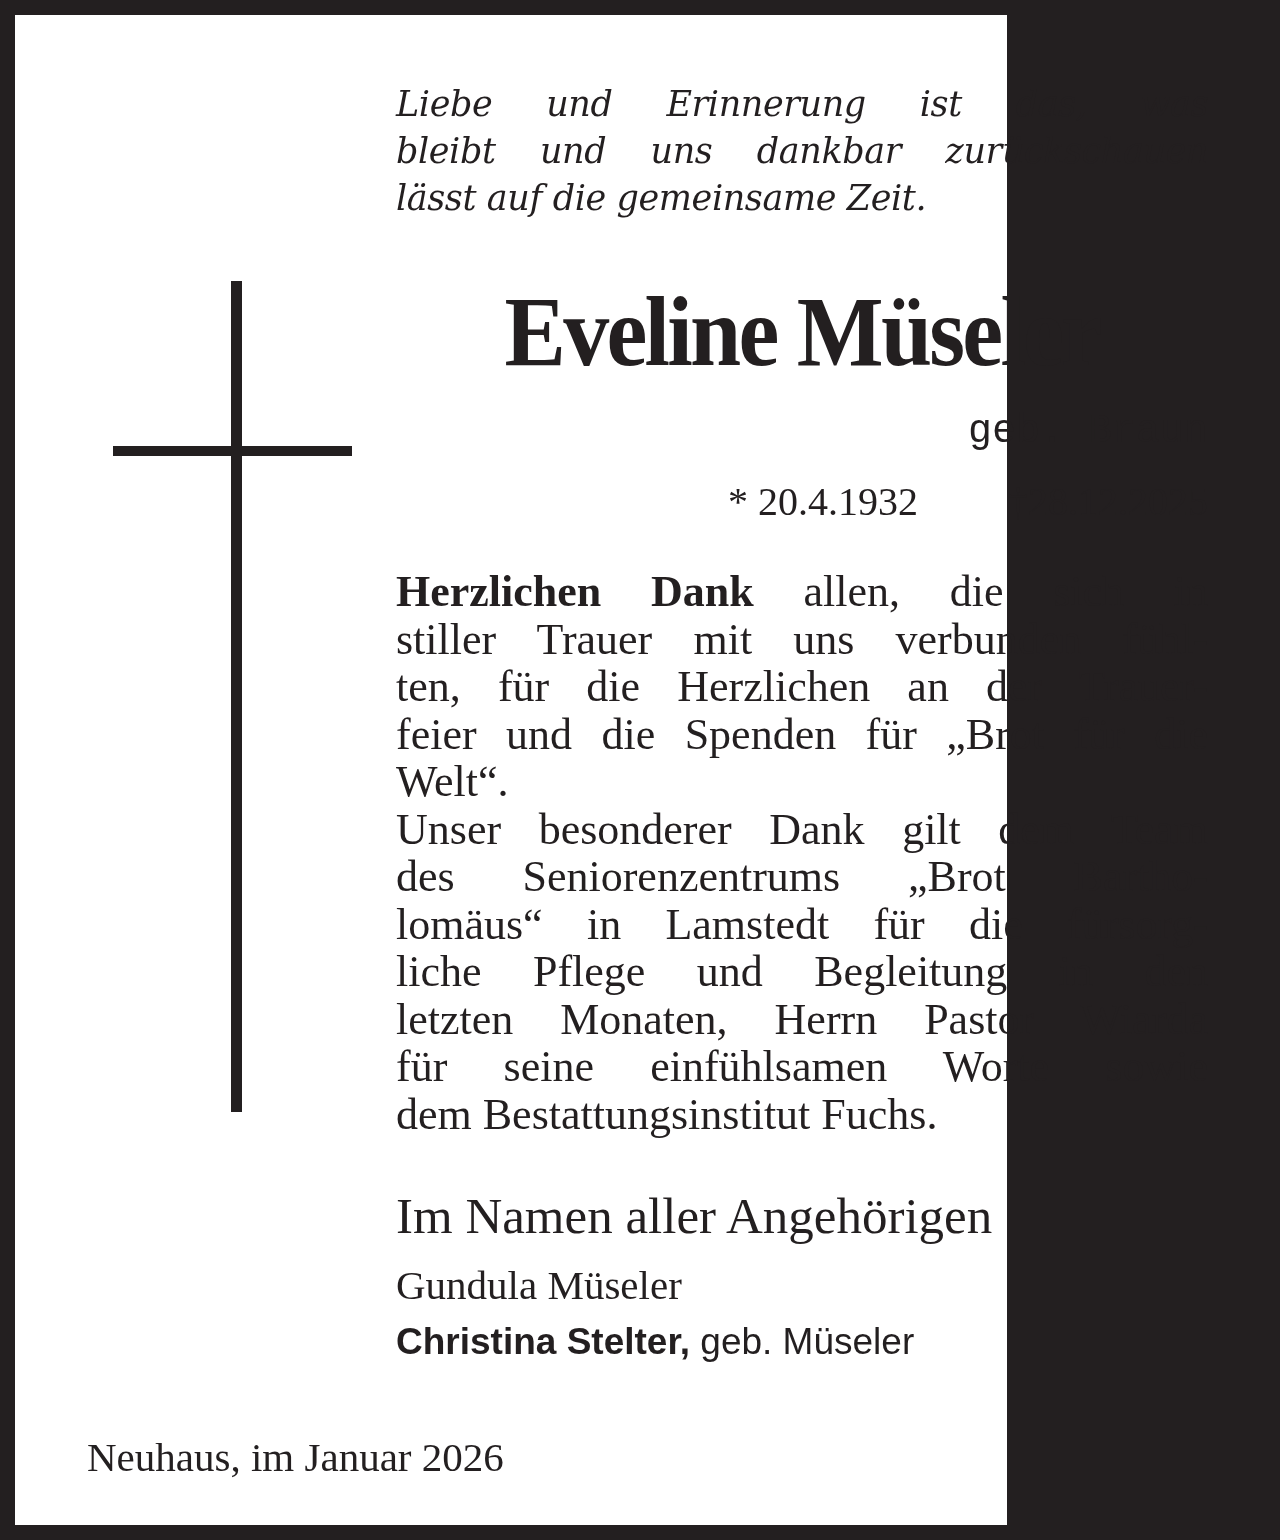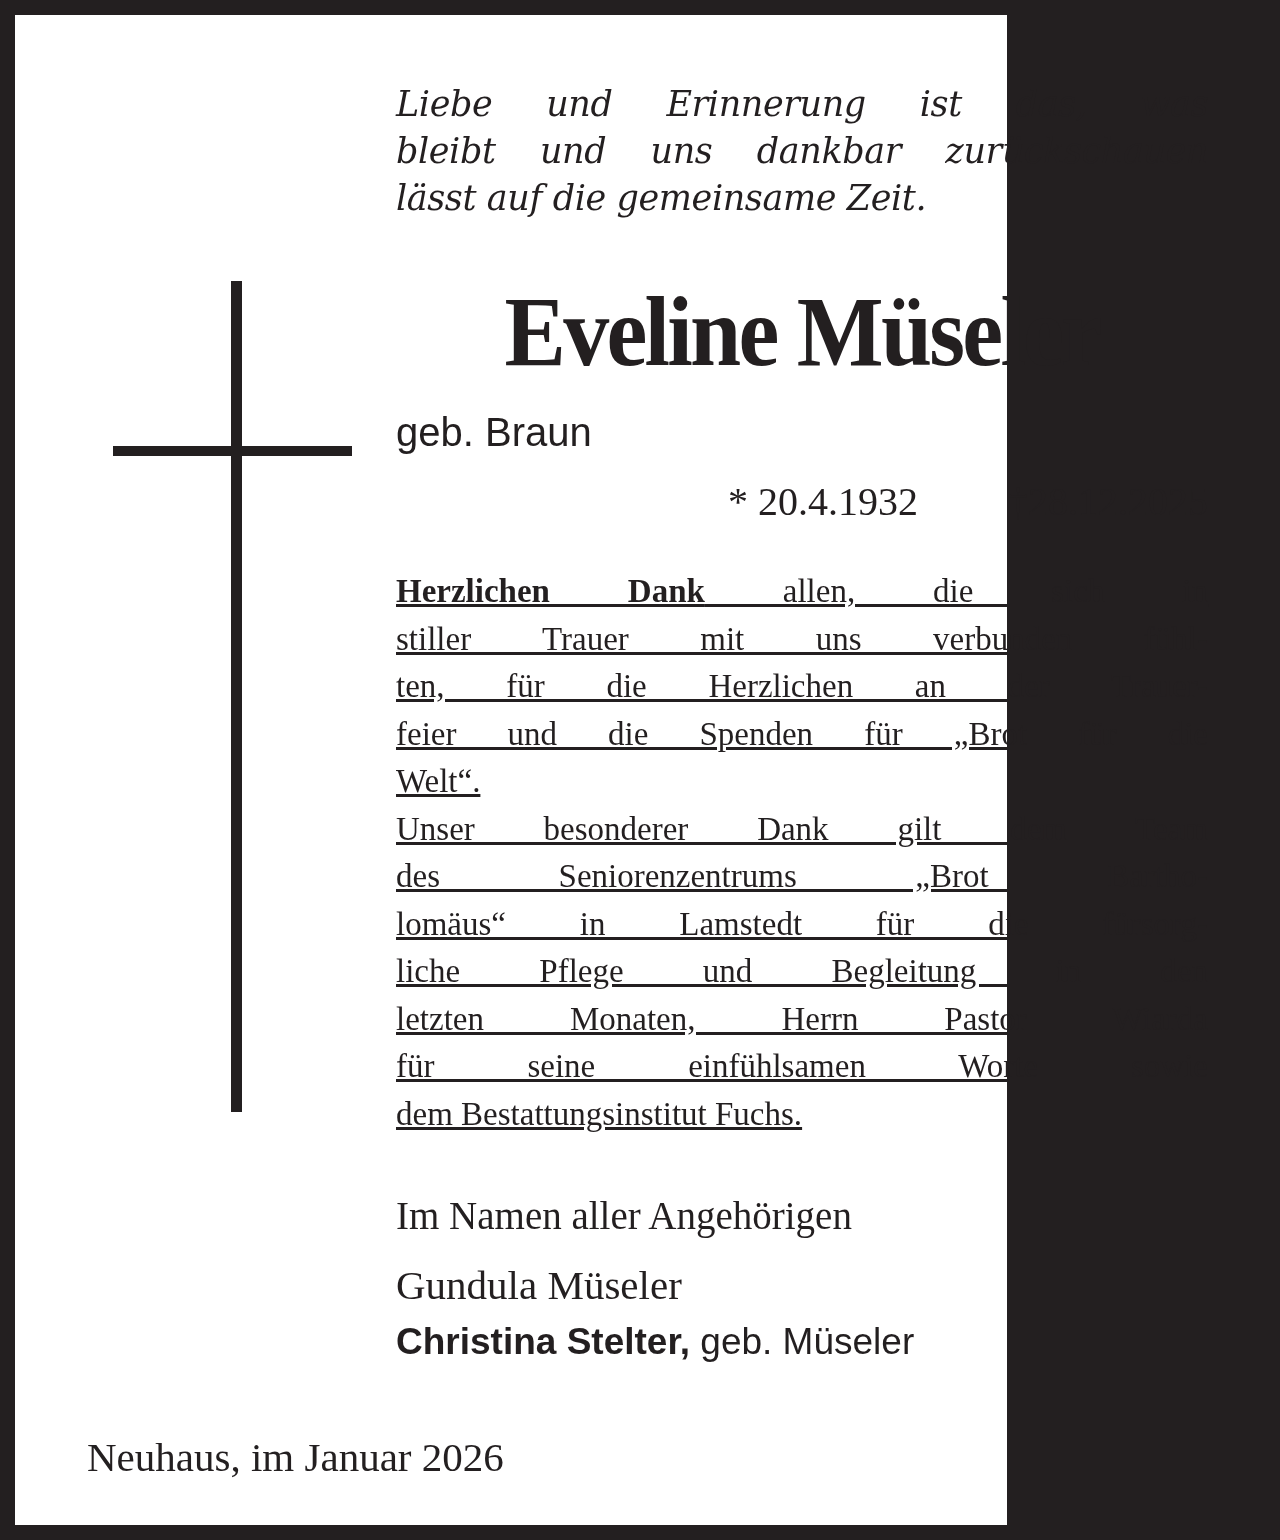--- a/index.html
+++ b/index.html
@@ -55,54 +55,53 @@
     font-weight: bold;
     font-size: 100px;
     line-height: 110px;
     letter-spacing: -3px;
     transform: scaleX(0.92);
   }
   .maiden {
     position: absolute;
     left: 381px; width: 812px;
     top: 392px;
-    text-align: left;
-    font-family: Liberation Sans, sans-serif;
+    text-align: right;
+    font-family: Liberation Mono, monospace;
     font-size: 40px;
     line-height: 50px;
   }
   .dates {
     position: absolute;
     left: 381px; width: 812px;
     top: 462px;
     text-align: right;
     font-family: "Liberation Serif", serif;
     font-size: 40px;
     line-height: 50px;
     word-spacing: 0;
   }
   .dates .gap { display: inline-block; width: 90px; }
   .body-text {
     position: absolute;
     left: 381px; width: 812px;
     top: 553px;
     font-family: "Liberation Serif", serif;
-    font-size: 33px;
+    font-size: 44px;
     line-height: 47.5px;
-    text-decoration: underline;
   }
   .body-text .line { display: block; text-align: justify; text-align-last: justify; white-space: nowrap; }
   .body-text .line.l { text-align-last: left; }
   .body-text b { font-weight: bold; }
   .signoff {
     position: absolute;
     left: 381px;
     top: 1176px;
     font-family: "Liberation Serif", serif;
-    font-size: 39px;
+    font-size: 51px;
     line-height: 50px;
   }
   .sig1 {
     position: absolute; left: 381px; top: 1245px;
     font-family: "Liberation Serif", serif;
     font-size: 41px; line-height: 50px; font-weight: normal;
   }
   .sig2 {
     position: absolute; left: 381px; top: 1302px;
     font-family: Liberation Sans, sans-serif;

